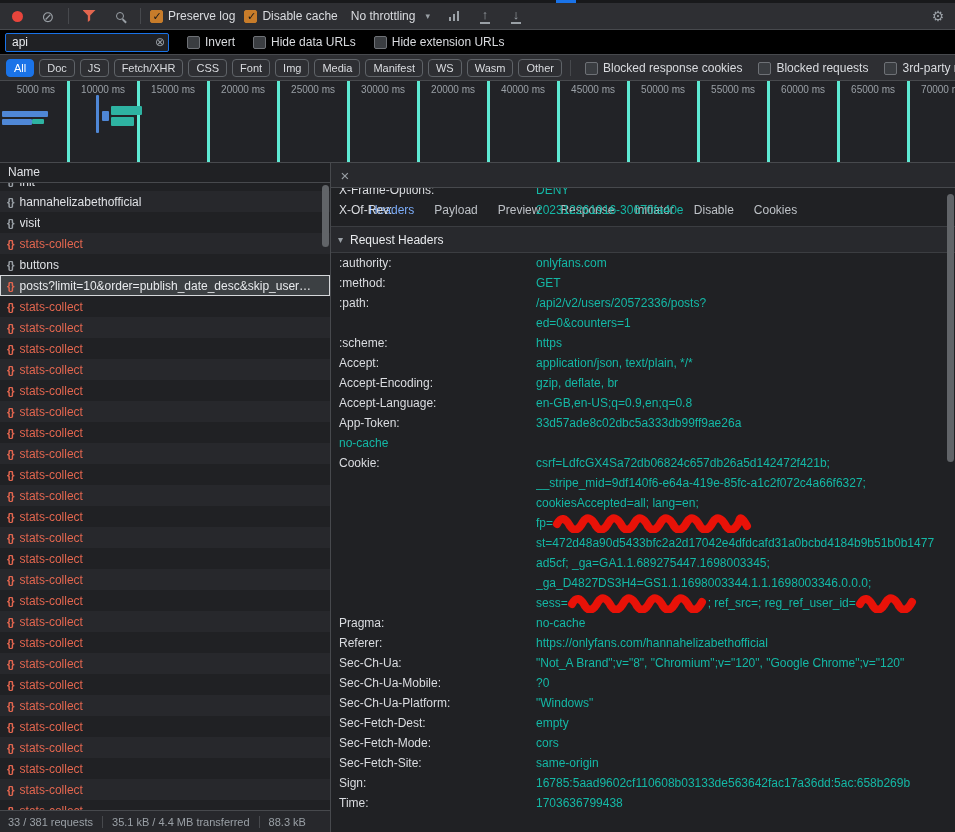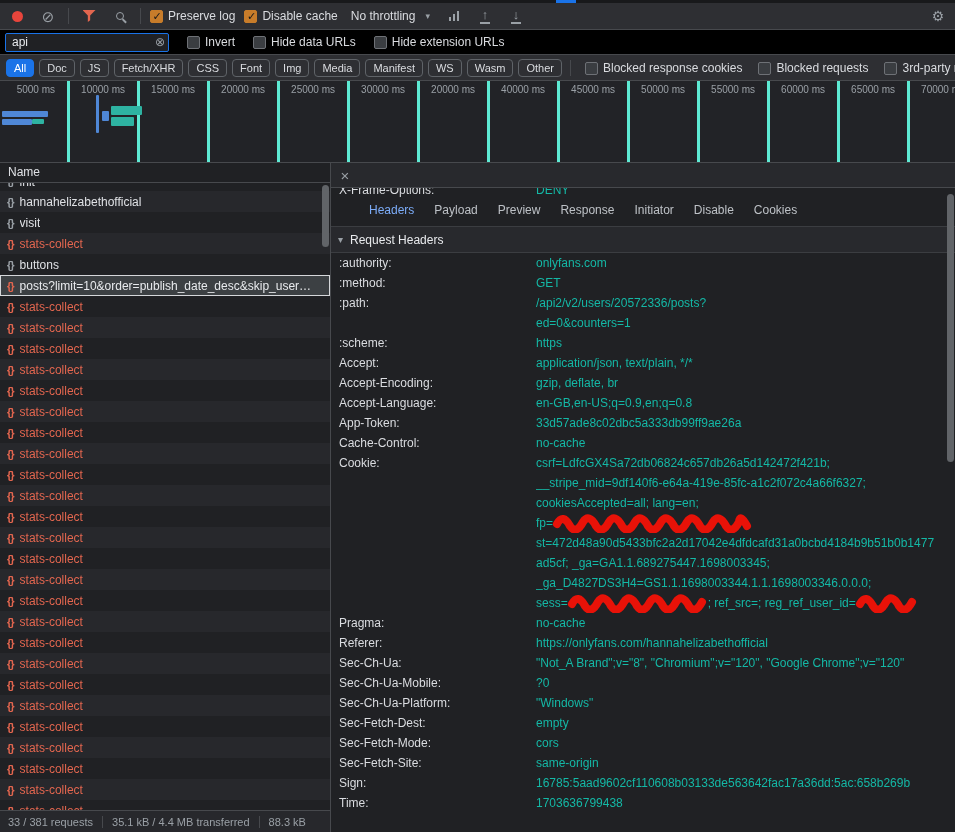--- a/index.html
+++ b/index.html
@@ -398,20 +398,26 @@
           </div>
       </div>
       <div class="details">
         <div class="partial-top">
             <div class="hdr-row">
               <span class="hdr-name">X-Frame-Options:</span>
               <div class="hdr-value">
                 <div class="vline"><span>DENY</span></div>
               </div>
             </div>
+            <div class="hdr-row">
+              <span class="hdr-name">X-Of-Rev:</span>
+              <div class="hdr-value">
+                <div class="vline"><span>202312261916-30670fa40e</span></div>
+              </div>
+            </div>
           </div>
         <div class="section-hdr">
           <span class="tri">▾</span>
           <span>Request Headers</span>
         </div>
         <div>
             <div class="hdr-row">
               <span class="hdr-name">:authority:</span>
               <div class="hdr-value">
                 <div class="vline"><span>onlyfans.com</span></div>
@@ -454,21 +460,20 @@
                 <div class="vline"><span>en-GB,en-US;q=0.9,en;q=0.8</span></div>
               </div>
             </div>
             <div class="hdr-row">
               <span class="hdr-name">App-Token:</span>
               <div class="hdr-value">
                 <div class="vline"><span>33d57ade8c02dbc5a333db99ff9ae26a</span></div>
               </div>
             </div>
             <div class="hdr-row">
-              <span class="hdr-name">Cache-Control:</span>
               <div class="hdr-value">
                 <div class="vline"><span>no-cache</span></div>
               </div>
             </div>
             <div class="hdr-row">
               <span class="hdr-name">Cookie:</span>
               <div class="hdr-value">
                 <div class="vline"><span>csrf=LdfcGX4Sa72db06824c657db26a5d142472f421b;</span></div>
                 <div class="vline"><span>__stripe_mid=9df140f6-e64a-419e-85fc-a1c2f072c4a66f6327;</span></div>
                 <div class="vline"><span>cookiesAccepted=all; lang=en;</span></div>

